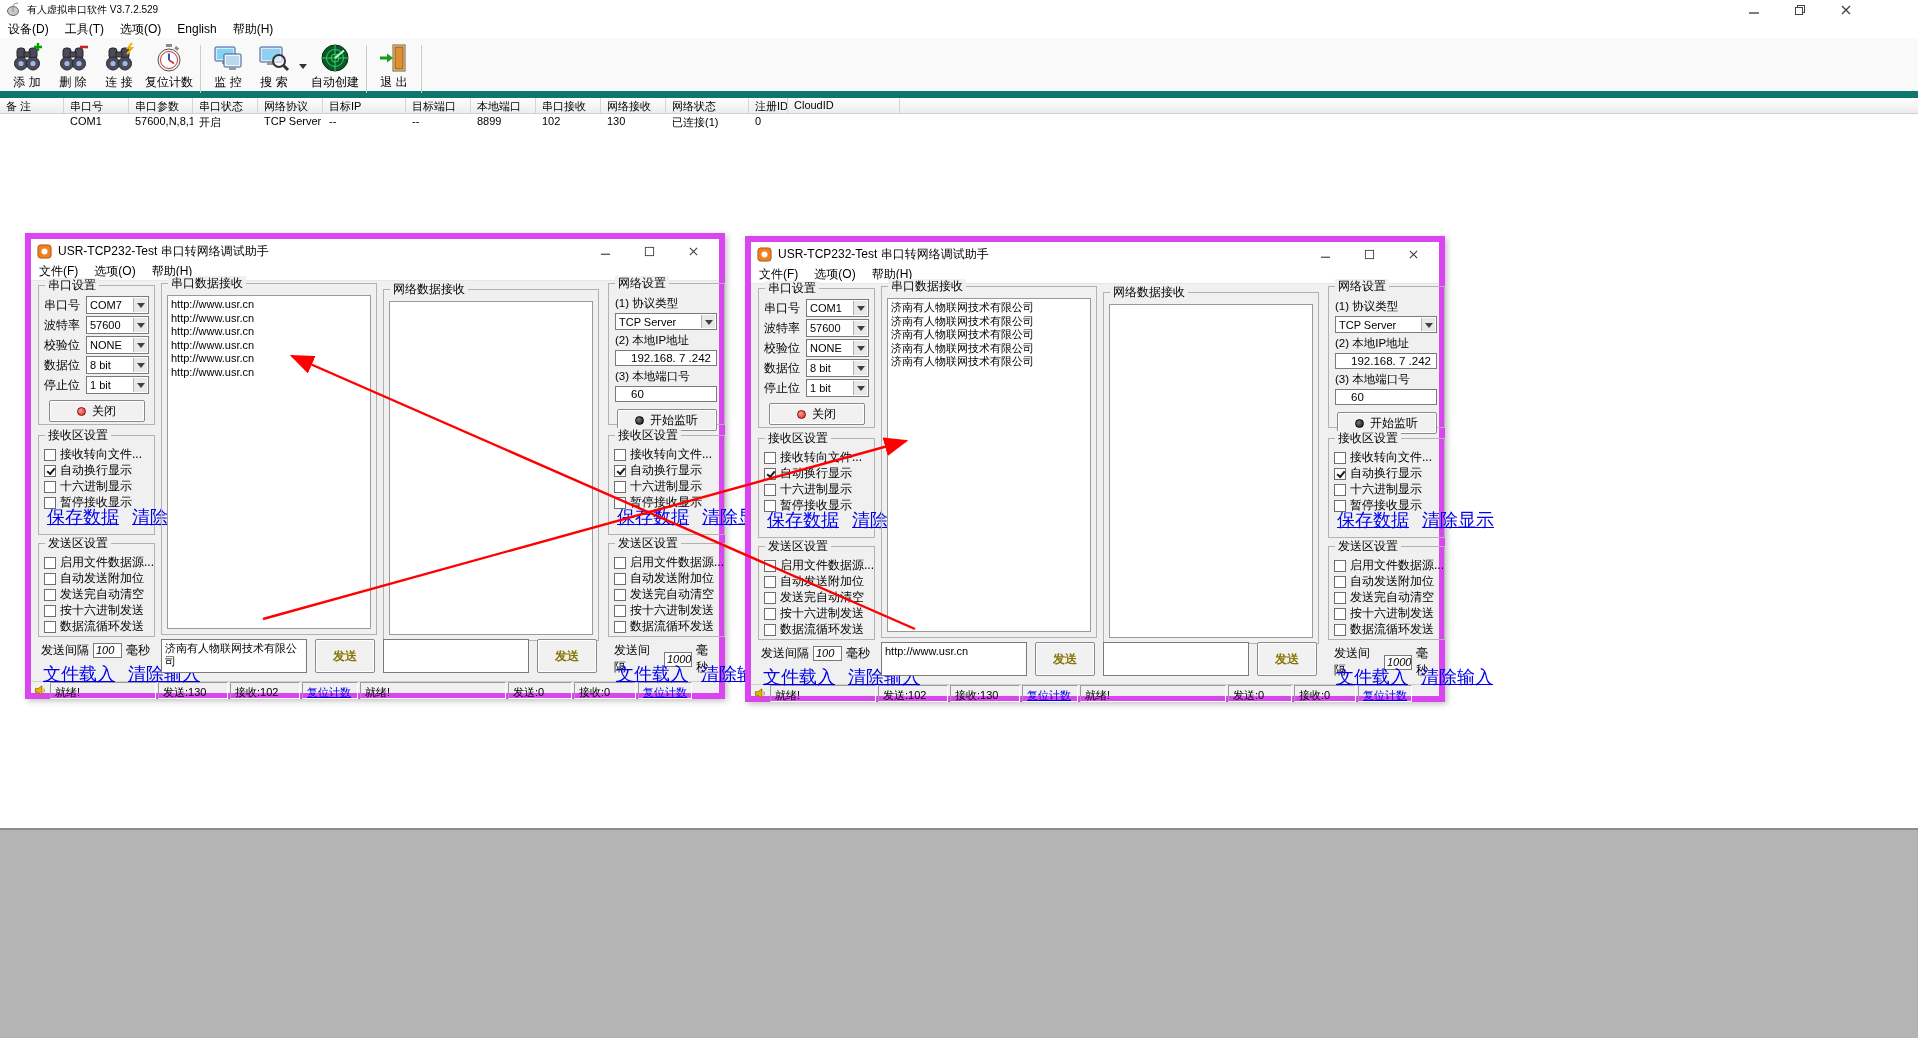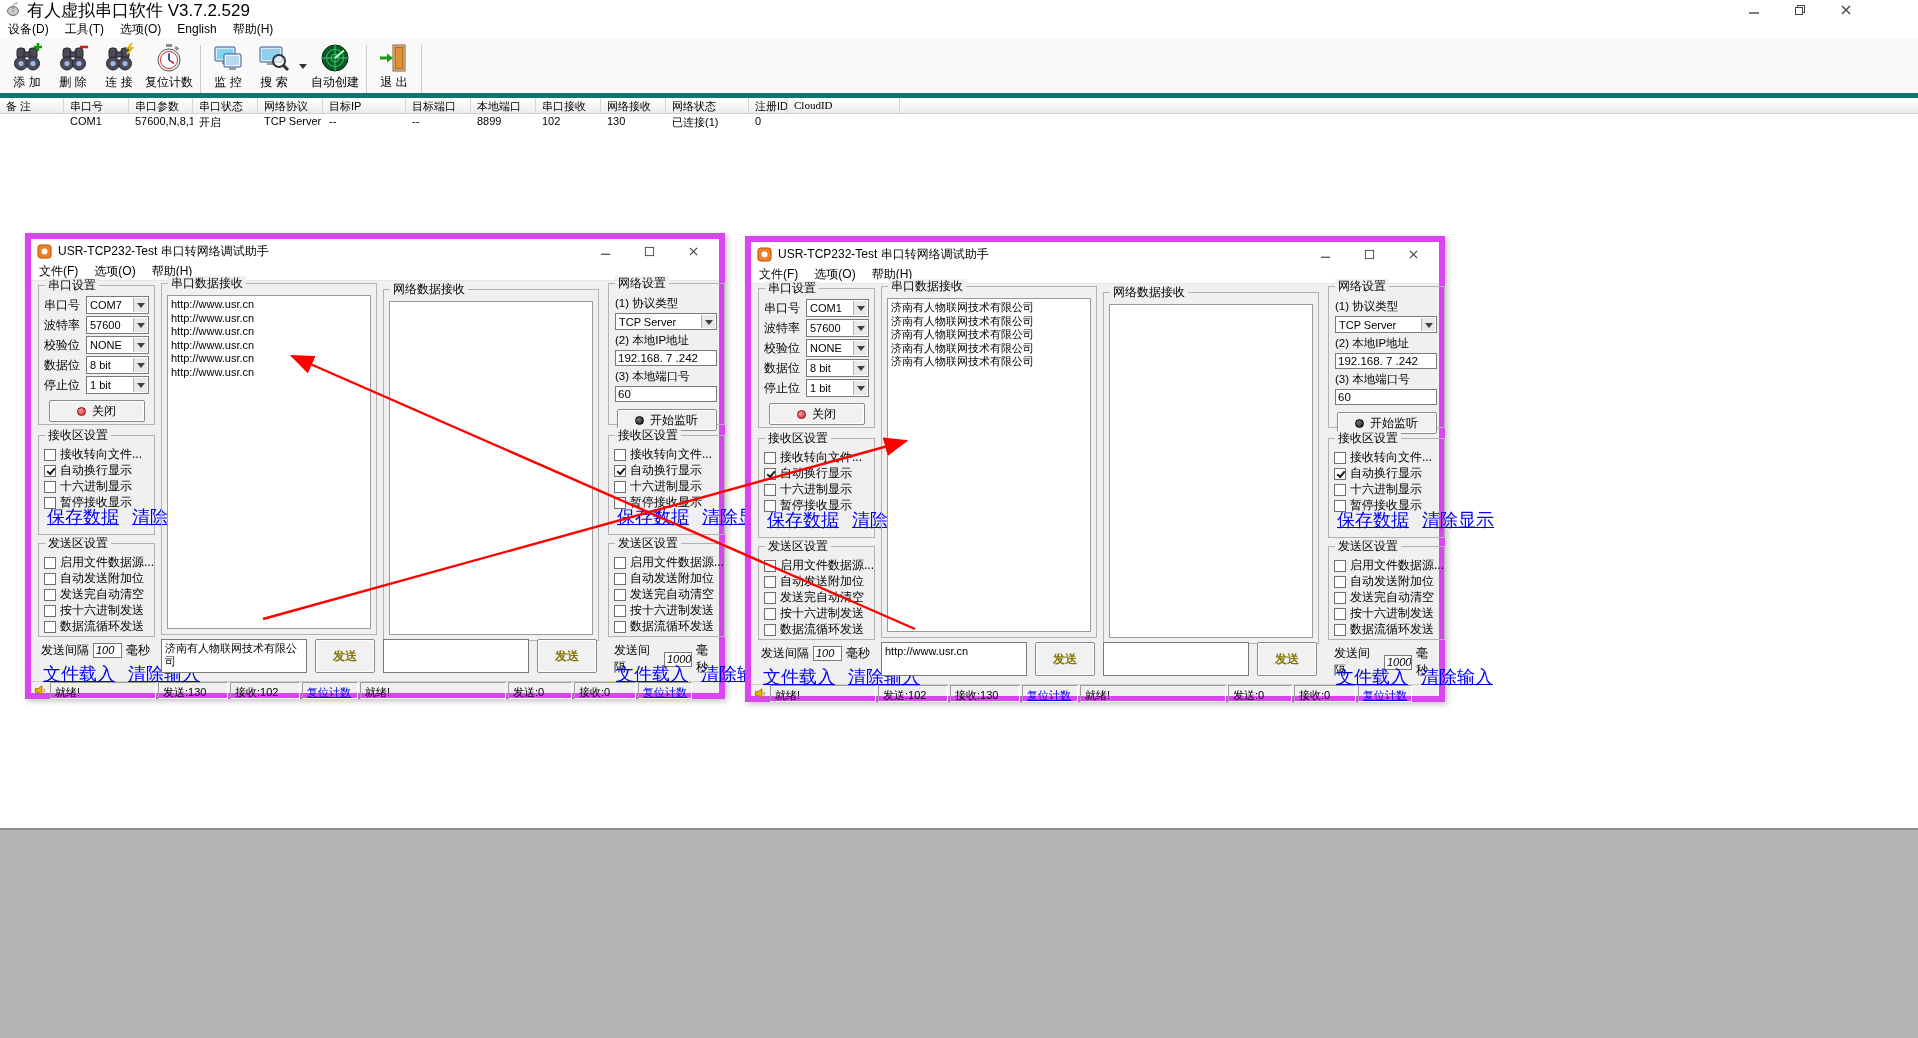--- a/index.html
+++ b/index.html
@@ -3,26 +3,26 @@
 <meta charset="utf-8">
 <style>
   * { box-sizing: border-box; margin: 0; padding: 0; }
   html, body { width: 1918px; height: 1038px; overflow: hidden; }
   body { font-family: "Liberation Sans", "DejaVu Sans", sans-serif; font-size: 12px; color: #000; background: #fff; }
   .screen { position: relative; width: 1918px; height: 1038px; }
 
   
   .main-window { position: absolute; left: 0; top: 0; width: 1918px; height: 829px; background: #fff; border-bottom: 1px solid #8f8f8f; }
   .main-titlebar { height: 20px; display: flex; align-items: center; gap: 6px; padding-left: 5px; background: #fff; }
-  .main-title { font-size: 17px; }
+  .main-title { font-size: 10px; }
   .caption-btns { margin-left: auto; display: flex; gap: 22px; padding-right: 60px; }
   .cap-btn { width: 24px; height: 15px; display: flex; align-items: center; justify-content: center; cursor: default; }
   .main-menubar { height: 18px; display: flex; align-items: center; background: #fff; }
   .menu-item { padding: 1px 8px; font-size: 12px; cursor: default; }
-  .main-toolbar { height: 60px; display: flex; align-items: flex-start; padding: 3px 0 0 4px; background: #f9f9f9; border-bottom: 5px solid #0f766e; }
+  .main-toolbar { height: 60px; display: flex; align-items: flex-start; padding: 3px 0 0 4px; background: #f9f9f9; border-bottom: 7px solid #0f766e; }
   .tb-btn { min-width: 46px; padding: 1px 3px 0; display: flex; flex-direction: column; align-items: center; gap: 1px; cursor: default; }
   .tb-icon { width: 32px; height: 32px; display: block; }
   .tb-icon svg { width: 32px; height: 32px; display: block; }
   .tb-label { font-size: 12px; line-height: 14px; white-space: nowrap; }
   .tb-sep { width: 1px; height: 48px; background: #cccccc; margin: 4px 4px 0; }
   .tb-caret { width: 11px; height: 50px; display: flex; align-items: center; justify-content: center; }
   .tb-caret::after { content: ''; border: 4px solid transparent; border-top: 5px solid #333; margin-top: 5px; }
   .lv { display: flex; }
   .lv-header { height: 16px; background: linear-gradient(#ffffff, #ececec); border-bottom: 1px solid #d0d0d0; }
   .lv-header .lv-cell { border-right: 1px solid #d4d4d4; }
@@ -33,21 +33,21 @@
   .lv .lv-cell:nth-child(3)  { width: 64px; }
   .lv .lv-cell:nth-child(4)  { width: 65px; }
   .lv .lv-cell:nth-child(5)  { width: 65px; }
   .lv .lv-cell:nth-child(6)  { width: 83px; }
   .lv .lv-cell:nth-child(7)  { width: 65px; }
   .lv .lv-cell:nth-child(8)  { width: 65px; }
   .lv .lv-cell:nth-child(9)  { width: 65px; }
   .lv .lv-cell:nth-child(10) { width: 65px; }
   .lv .lv-cell:nth-child(11) { width: 83px; }
   .lv .lv-cell:nth-child(12) { width: 39px; }
-  .lv .lv-cell:nth-child(13) { width: 112px; font-family: Liberation Serif, serif; }
+  .lv .lv-cell:nth-child(13) { width: 112px; }
   .desktop-strip { position: absolute; left: 0; top: 829px; width: 1918px; height: 209px; background: #b4b4b4; border-top: 1px solid #8a8a8a; }
 
   
   .test-window { position: absolute; width: 700px; height: 466px; background: #f0f0f0; border: 6px solid #d946ef; box-shadow: 2px 2px 6px rgba(0,0,0,.25); z-index: 10; }
   #twl { left: 25px; top: 233px; }
   #twr { left: 745px; top: 236px; }
   .tw-titlebar { height: 24px; background: #fff; display: flex; align-items: center; gap: 6px; padding: 0 6px; }
   .tw-icon svg { width: 15px; height: 15px; display: block; }
   .tw-title { font-size: 12px; white-space: nowrap; }
   .tw-titlebar .caption-btns { padding-right: 8px; gap: 20px; }
@@ -89,21 +89,21 @@
   .links-row { display: flex; gap: 13px; }
   .lr-bottom { position: absolute; bottom: 5px; left: 8px; }
   .tlink { color: var(--link, #0000ee); text-decoration: underline; font-size: 18px; cursor: default; white-space: nowrap; }
 
   .recv-white { position: absolute; left: 5px; right: 5px; top: 11px; bottom: 5px; background: #fff; border: 1px solid #9a9a9a; overflow: hidden; padding: 2px 3px; }
   .recv-line { font-size: 11px; line-height: 13.5px; white-space: nowrap; }
 
   .textbox { background: #fff; border: 1px solid #7a7a7a; font-size: 11px; overflow: hidden; }
   .net-label { font-size: 11.5px; margin: 2px 0 2px 0; white-space: nowrap; }
   .net-combo { display: block; width: 102px; height: 17px; margin-bottom: 3px; flex: none; }
-  .net-box { width: 102px; height: 16px; margin-bottom: 3px; padding: 1px 2px; font-size: 11.5px; white-space: nowrap; }
+  .net-box { width: 102px; height: 16px; margin-bottom: 3px; padding: 1px 15px; font-size: 11.5px; white-space: nowrap; }
   .listen-btn { width: 100px; height: 22px; margin: 7px auto 0; }
 
   .interval-row { position: absolute; display: flex; align-items: center; gap: 4px; font-size: 12px; }
   .ir-serial { left: 10px;  top: 361px; }
   .ir-net    { left: 583px; top: 361px; }
   .ibox { width: 29px; height: 15px; padding: 0 2px; line-height: 13px; font-style: italic; }
   .lnk-serial { position: absolute; left: 12px;  top: 381px; }
   .lnk-net    { position: absolute; left: 585px; top: 381px; }
 
   .send-input { position: absolute; top: 358px; width: 146px; height: 34px; padding: 2px 3px; font-size: 11px; line-height: 13px; white-space: normal; word-break: break-all; }

